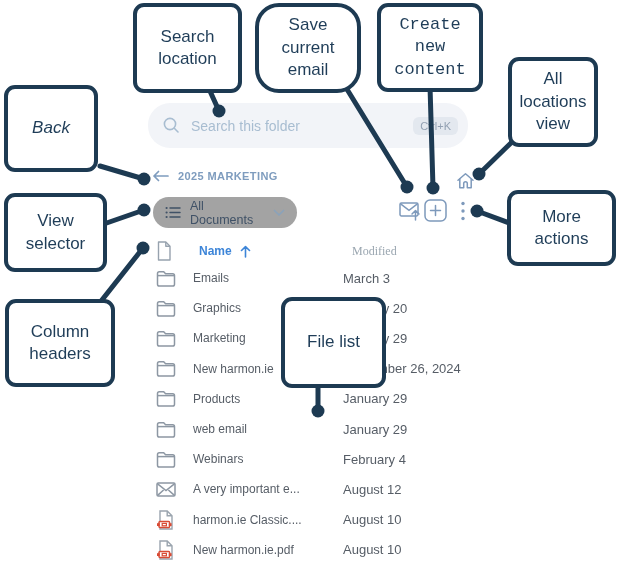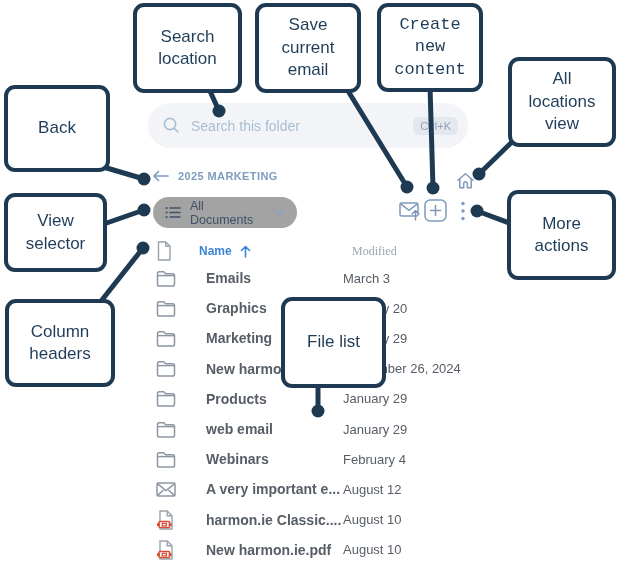--- a/index.html
+++ b/index.html
@@ -27,21 +27,21 @@
 
   .list-header{position:absolute;left:156px;top:240px;width:320px;height:22px;
     display:flex;align-items:center;}
   .list-header .hdr-name{font-size:12px;font-weight:bold;color:#3d85d8;margin-left:27px;}
   .list-header .hdr-sort{margin-left:8px;line-height:0;}
   .list-header .hdr-mod{font-size:12px;color:#9aa6b0;position:absolute;left:196px;font-family:Liberation Serif, serif;}
 
   .filelist{position:absolute;left:156px;top:263px;width:330px;}
   .row{display:flex;align-items:center;height:30.2px;cursor:pointer;}
   .row-icon{width:22px;display:flex;justify-content:flex-start;line-height:0;}
-  .row-name{font-size:14px;color:#565d66;margin-left:28px;width:150px;white-space:nowrap;font-weight:bold;}
+  .row-name{font-size:12px;color:#565d66;margin-left:15px;width:150px;white-space:nowrap;}
   .row-date{font-size:13px;color:#565d66;position:absolute;left:187px;white-space:nowrap;}
   .row{position:relative;}
 
   
   #connectors{position:absolute;left:0;top:0;width:618px;height:573px;z-index:5;pointer-events:none;}
   #connectors line{stroke:#1d3a52;stroke-width:5;stroke-linecap:round;}
   #connectors circle{fill:#1d3a52;}
 
   .callout{position:absolute;z-index:10;background:#fff;border:4px solid #1d3a52;
     border-radius:11px;display:flex;align-items:center;justify-content:center;
@@ -270,30 +270,30 @@
     <line x1="98" y1="305" x2="143" y2="248"></line>
       <circle cx="143" cy="248" r="6.5"></circle>
     <line x1="318" y1="382" x2="318" y2="411"></line>
       <circle cx="318" cy="411" r="6.5"></circle>
     <line x1="512" y1="224" x2="477" y2="211"></line>
       <circle cx="477" cy="211" r="6.5"></circle>
   </svg>
 
   <div class="callout" style="left:133px;top:3px;width:109px;height:90px;">Search
 location</div>
-  <div class="callout" style="left:255px;top:3px;width:106px;height:90px;">Save
+  <div class="callout" style="left:255px;top:3px;width:106px;height:90px;border-radius:24px;">Save
 current
 email</div>
   <div class="callout" style="left:377px;top:3px;width:106px;height:89px;font-family:Liberation Mono, monospace;">Create
 new
 content</div>
-  <div class="callout" style="left:508px;top:57px;width:108px;height:90px;">All
+  <div class="callout" style="left:508px;top:57px;width:90px;height:90px;">All
 locations
 view</div>
-  <div class="callout" style="left:4px;top:85px;width:106px;height:87px;">Back</div>
+  <div class="callout" style="left:4px;top:85px;width:94px;height:87px;font-style:italic;">Back</div>
   <div class="callout" style="left:4px;top:193px;width:103px;height:79px;">View
 selector</div>
   <div class="callout" style="left:5px;top:299px;width:110px;height:88px;">Column
 headers</div>
   <div class="callout" style="left:281px;top:297px;width:105px;height:91px;">File list</div>
-  <div class="callout" style="left:507px;top:190px;width:109px;height:90px;">More
+  <div class="callout" style="left:507px;top:190px;width:109px;height:76px;">More
 actions</div>
 </div>
 
 </body></html>

